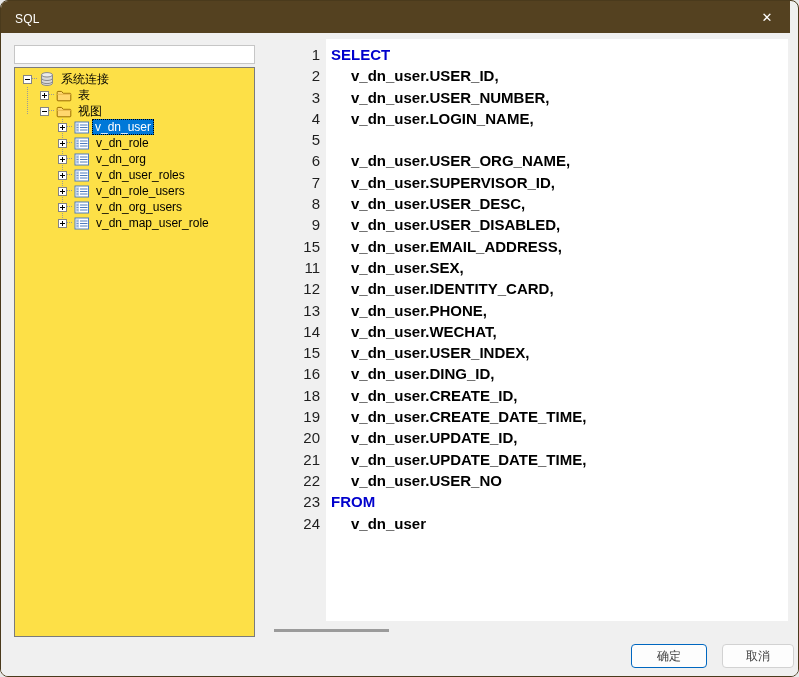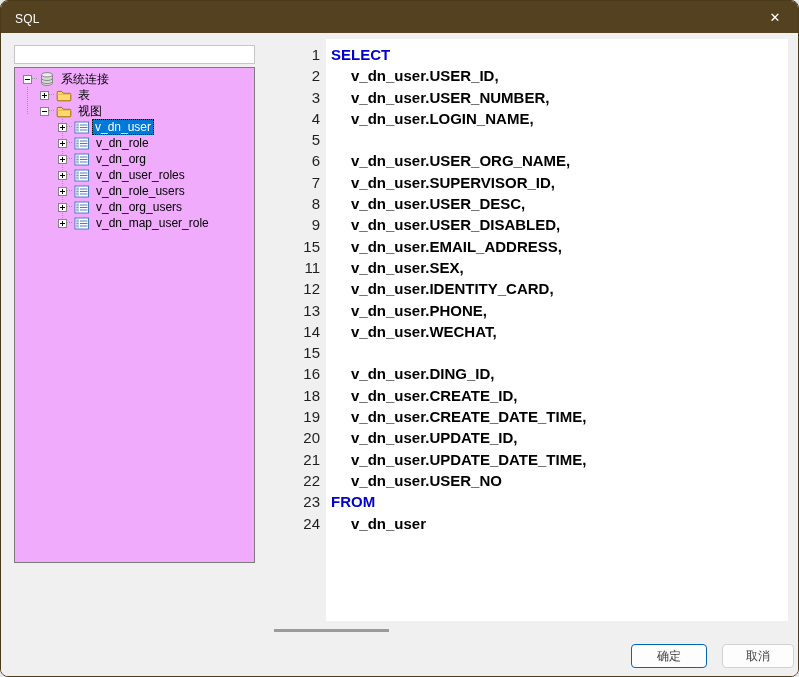--- a/index.html
+++ b/index.html
@@ -2,40 +2,40 @@
 <html><head>
 <meta charset="utf-8">
 <style>
   html,body{margin:0;padding:0;background:#e8e8e8;font-family:"Liberation Sans",sans-serif;}
   .window{
     position:relative;width:799px;height:677px;box-sizing:border-box;
     border:1px solid #4a3a1c;border-radius:8px;overflow:hidden;background:#f0f0f0;
   }
   
   .titlebar{
-    position:absolute;left:0;top:0;right:0;height:36px;background:#544120;
+    position:absolute;left:0;top:0;right:8px;height:36px;background:#544120;
     display:flex;align-items:center;color:#ffffff;
   }
   .titlebar .title{font-size:12px;padding-left:14px;letter-spacing:.2px;}
   .close-btn{
     position:absolute;right:0;top:0;width:46px;height:32px;display:flex;
     align-items:center;justify-content:center;color:#ffffff;font-size:13px;cursor:default;
   }
   
   .body{position:absolute;left:0;top:32px;right:0;bottom:0;background:#f0f0f0;}
   
   .filter-input{
     position:absolute;left:13px;top:12px;width:241px;height:19px;box-sizing:border-box;
     border:1px solid #c6c6c6;background:#ffffff;font-size:12px;padding:0 4px;outline:none;
     font-family:"Liberation Sans",sans-serif;
   }
   
   .tree-panel{
-    position:absolute;left:13px;top:34px;width:241px;height:496px;box-sizing:border-box;
-    border:1px solid #7b7b7b;background:#f0abfc;overflow:hidden;padding-top:3px;
+    position:absolute;left:13px;top:34px;width:241px;height:570px;box-sizing:border-box;
+    border:1px solid #7b7b7b;background:#fde047;overflow:hidden;padding-top:3px;
   }
   .guide{position:absolute;width:0;border-left:1px dotted #9a9a9a;}
   .guide-root{left:12px;top:19px;height:27px;}
   .guide-views{left:47px;top:51px;height:107px;}
   .tree-row{position:relative;height:16px;display:flex;align-items:center;font-size:12px;color:#000;}
   .tree-row.lvl0{padding-left:8px;}
   .tree-row.lvl1{padding-left:25px;}
   .tree-row.lvl2{padding-left:43px;}
   .expander{width:9px;height:9px;flex:0 0 9px;display:flex;background:#fff;position:relative;z-index:2;}
   .stub{width:5px;height:1px;border-top:1px dotted #9a9a9a;margin-right:1px;}
@@ -354,20 +354,21 @@
           <div class="code-line">
             <span class="ln">13</span>
             <span class="code ind">v_dn_user.PHONE,</span>
           </div>
           <div class="code-line">
             <span class="ln">14</span>
             <span class="code ind">v_dn_user.WECHAT,</span>
           </div>
           <div class="code-line">
             <span class="ln">15</span>
+            <span class="code ind">v_dn_user.USER_INDEX,</span>
           </div>
           <div class="code-line">
             <span class="ln">16</span>
             <span class="code ind">v_dn_user.DING_ID,</span>
           </div>
           <div class="code-line">
             <span class="ln">18</span>
             <span class="code ind">v_dn_user.CREATE_ID,</span>
           </div>
           <div class="code-line">

